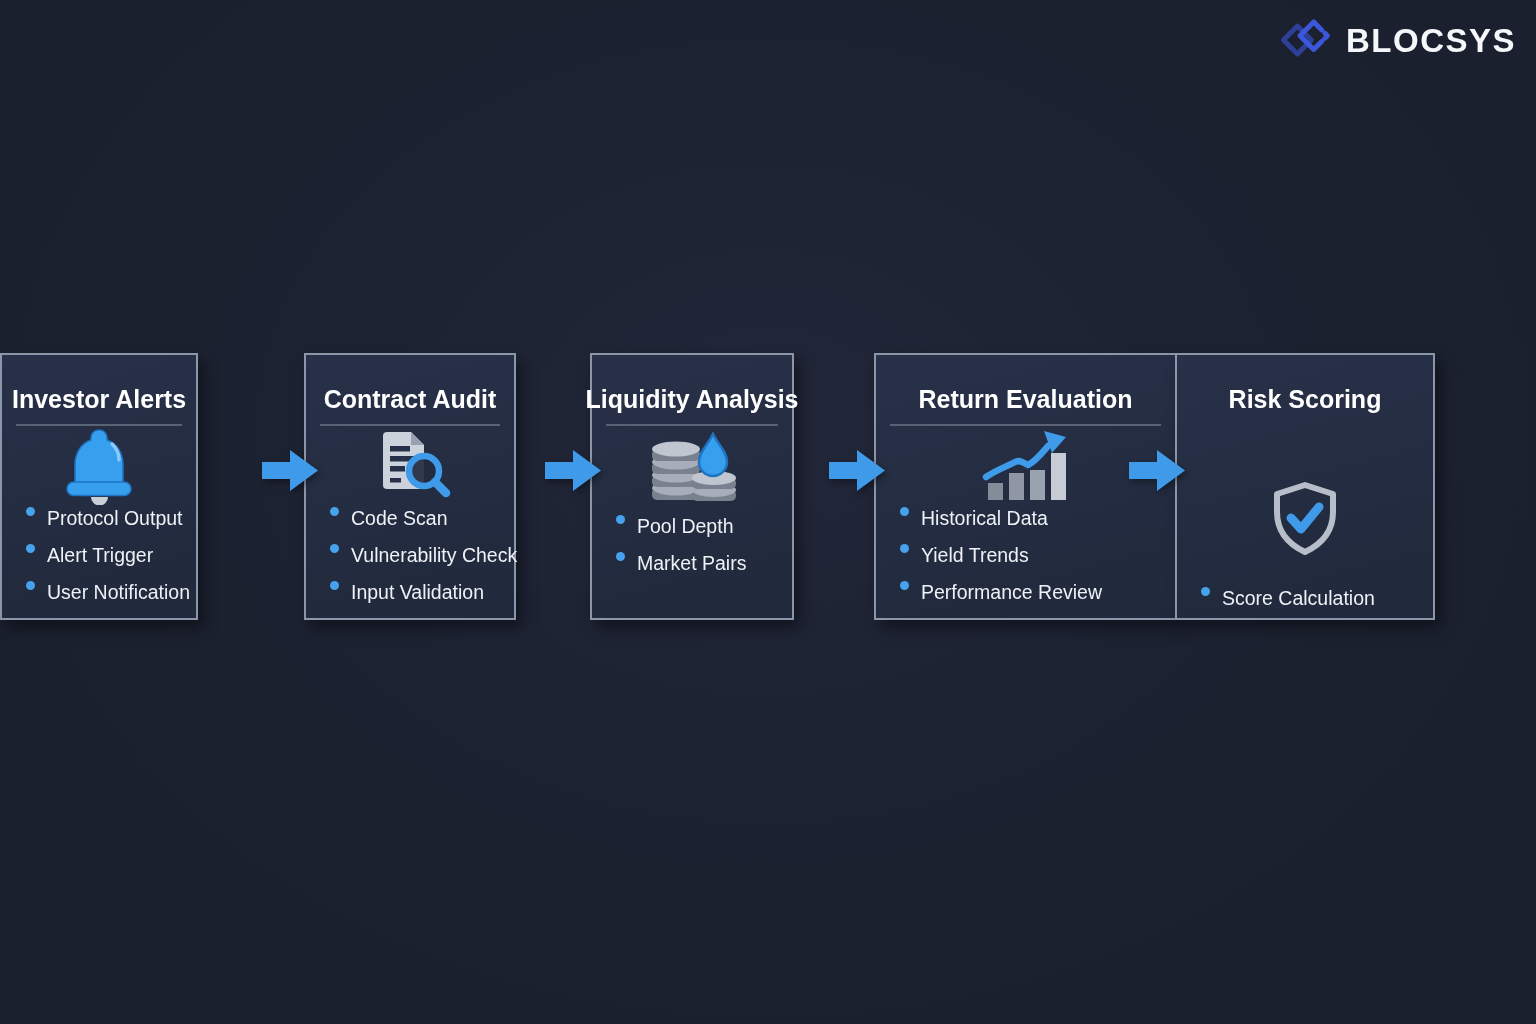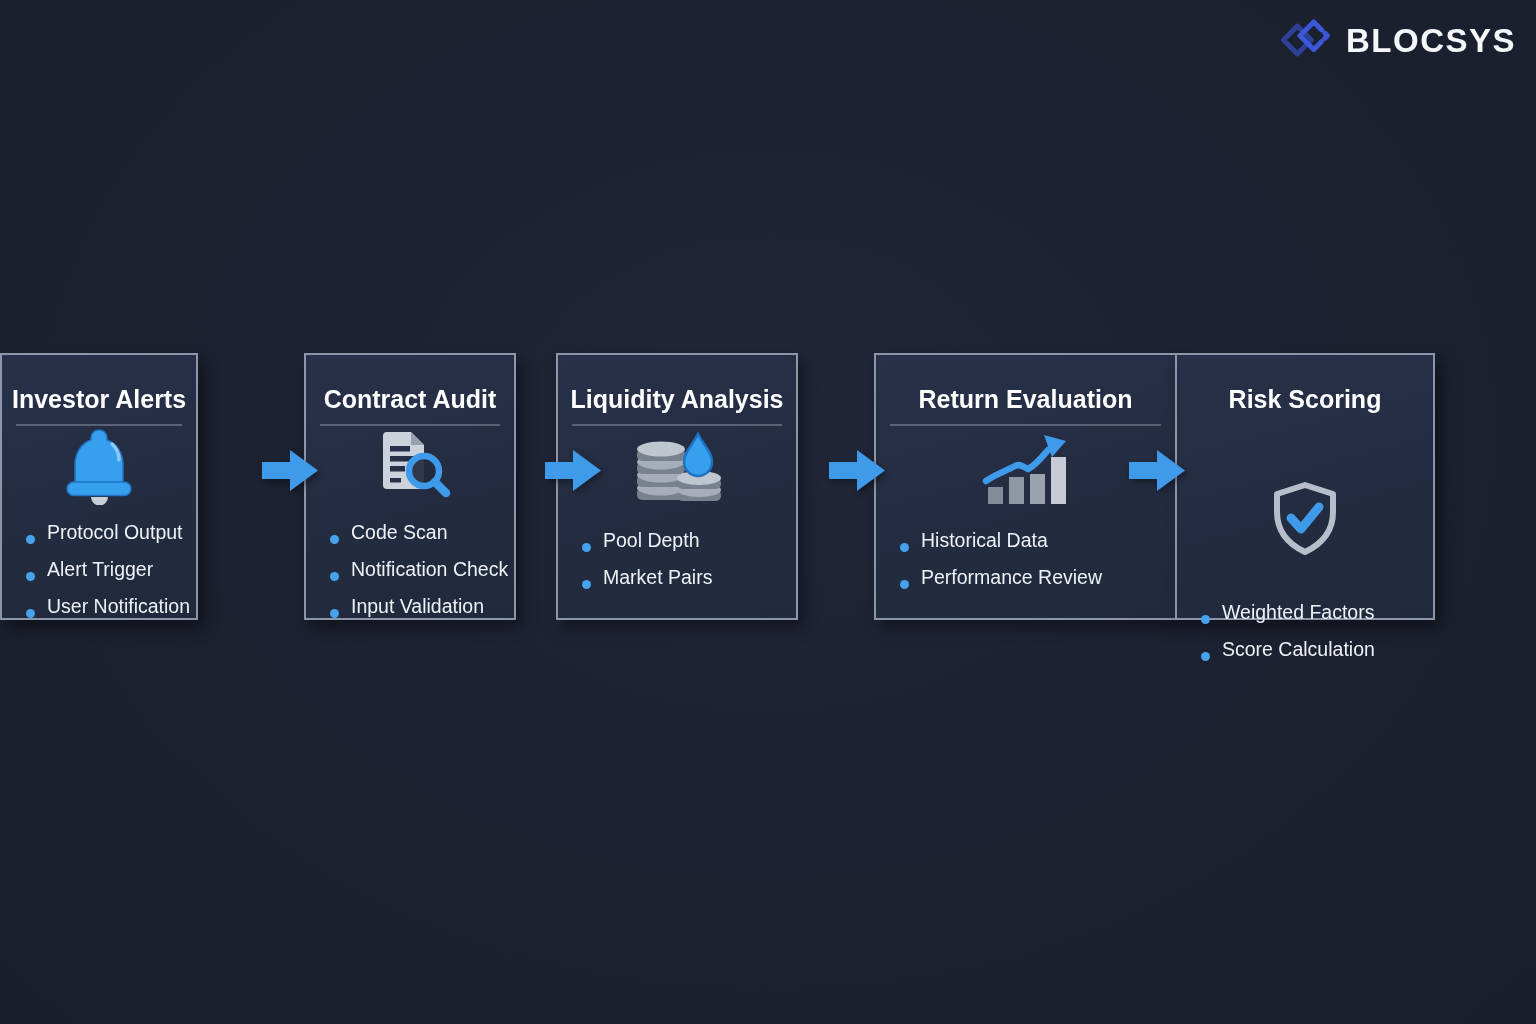--- a/index.html
+++ b/index.html
@@ -15,28 +15,28 @@
   .stage{
     position:absolute;top:353px;height:267px;box-sizing:border-box;
     background:linear-gradient(165deg,#283149 0%,#232c40 55%,#212a3c 100%);
     border:2px solid #8c96a9;
     box-shadow:6px 8px 14px rgba(0,0,0,0.42);
     display:flex;flex-direction:column;align-items:center;
     padding-top:14px;
   }
   .stage:nth-of-type(1){left:35px;width:227px;}
   .stage:nth-of-type(2){left:304px;width:212px;}
-  .stage:nth-of-type(3){left:556px;width:242px;}
+  .stage:nth-of-type(3){left:590px;width:204px;}
   .stage:nth-of-type(4){left:874px;width:303px;}
   .stage:nth-of-type(5){left:1175px;width:260px;gap:28px;}
   .stage-title{color:#ffffff;font-size:25px;font-weight:700;line-height:30px;margin-top:15px;white-space:nowrap;}
   .divider{width:calc(100% - 28px);height:2px;background:#5a6376;margin-top:10px;}
   .icon-wrap{height:86px;display:flex;align-items:center;justify-content:center;margin-top:1px;}
   .stage-list{list-style:none;margin:2px 0 0 0;padding:0 6px 0 24px;align-self:stretch;}
-  .stage-item{display:flex;align-items:flex-end;gap:12px;height:37px;color:#eef1f6;font-size:19.5px;white-space:nowrap;}
+  .stage-item{display:flex;align-items:flex-start;gap:12px;height:37px;color:#eef1f6;font-size:19.5px;white-space:nowrap;}
   .dot{flex:0 0 9px;width:9px;height:9px;border-radius:50%;background:#46a2ec;}
   
   .flow-arrow{position:absolute;top:449px;width:56px;height:43px;filter:drop-shadow(2px 3px 3px rgba(0,0,0,0.35));}
   .flow-arrow:nth-of-type(1){left:262px;}
   .flow-arrow:nth-of-type(2){left:545px;}
   .flow-arrow:nth-of-type(3){left:829px;}
   .flow-arrow:nth-of-type(4){left:1129px;}
 </style>
 </head>
 <body>
@@ -67,21 +67,21 @@
         <line x1="68" y1="53" x2="79" y2="64" stroke="#3f9ae9" stroke-width="8.5" stroke-linecap="round"></line>
       </svg>
     </div>
     <ul class="stage-list">
       <li class="stage-item">
           <span class="dot"></span>
           <span>Code Scan</span>
         </li>
       <li class="stage-item">
           <span class="dot"></span>
-          <span>Notification Check</span>
+          <span>Vulnerability Check</span>
         </li>
       <li class="stage-item">
           <span class="dot"></span>
           <span>Input Validation</span>
         </li>
     </ul>
   </div>
 
   <div class="stage">
     <div class="stage-title">Liquidity Analysis</div>
@@ -132,39 +132,39 @@
         <polygon points="62,2 84,8 70,24" fill="#3f9ae9"></polygon>
       </svg>
     </div>
     <ul class="stage-list">
       <li class="stage-item">
           <span class="dot"></span>
           <span>Historical Data</span>
         </li>
       <li class="stage-item">
           <span class="dot"></span>
+          <span>Yield Trends</span>
+        </li>
+      <li class="stage-item">
+          <span class="dot"></span>
           <span>Performance Review</span>
         </li>
     </ul>
   </div>
 
   <div class="stage">
     <div class="stage-title">Risk Scoring</div>
     <div class="divider"></div>
     <div class="icon-wrap">
       <svg width="74" height="76" viewBox="0 0 74 76">
         <path d="M37 4 L65 13 V31 C65 51 54 63 37 71 C20 63 9 51 9 31 V13 Z" fill="none" stroke="#b7bec9" stroke-width="6" stroke-linejoin="round"></path>
         <path d="M23 37 L33 48 L51 26" fill="none" stroke="#3f9ae9" stroke-width="9" stroke-linecap="round" stroke-linejoin="round"></path>
       </svg>
     </div>
     <ul class="stage-list">
-      <li class="stage-item">
-          <span class="dot"></span>
-          <span>Weighted Factors</span>
-        </li>
       <li class="stage-item">
           <span class="dot"></span>
           <span>Score Calculation</span>
         </li>
     </ul>
   </div>
 
   <div class="stage">
     <div class="stage-title">Investor Alerts</div>
     <div class="divider"></div>

